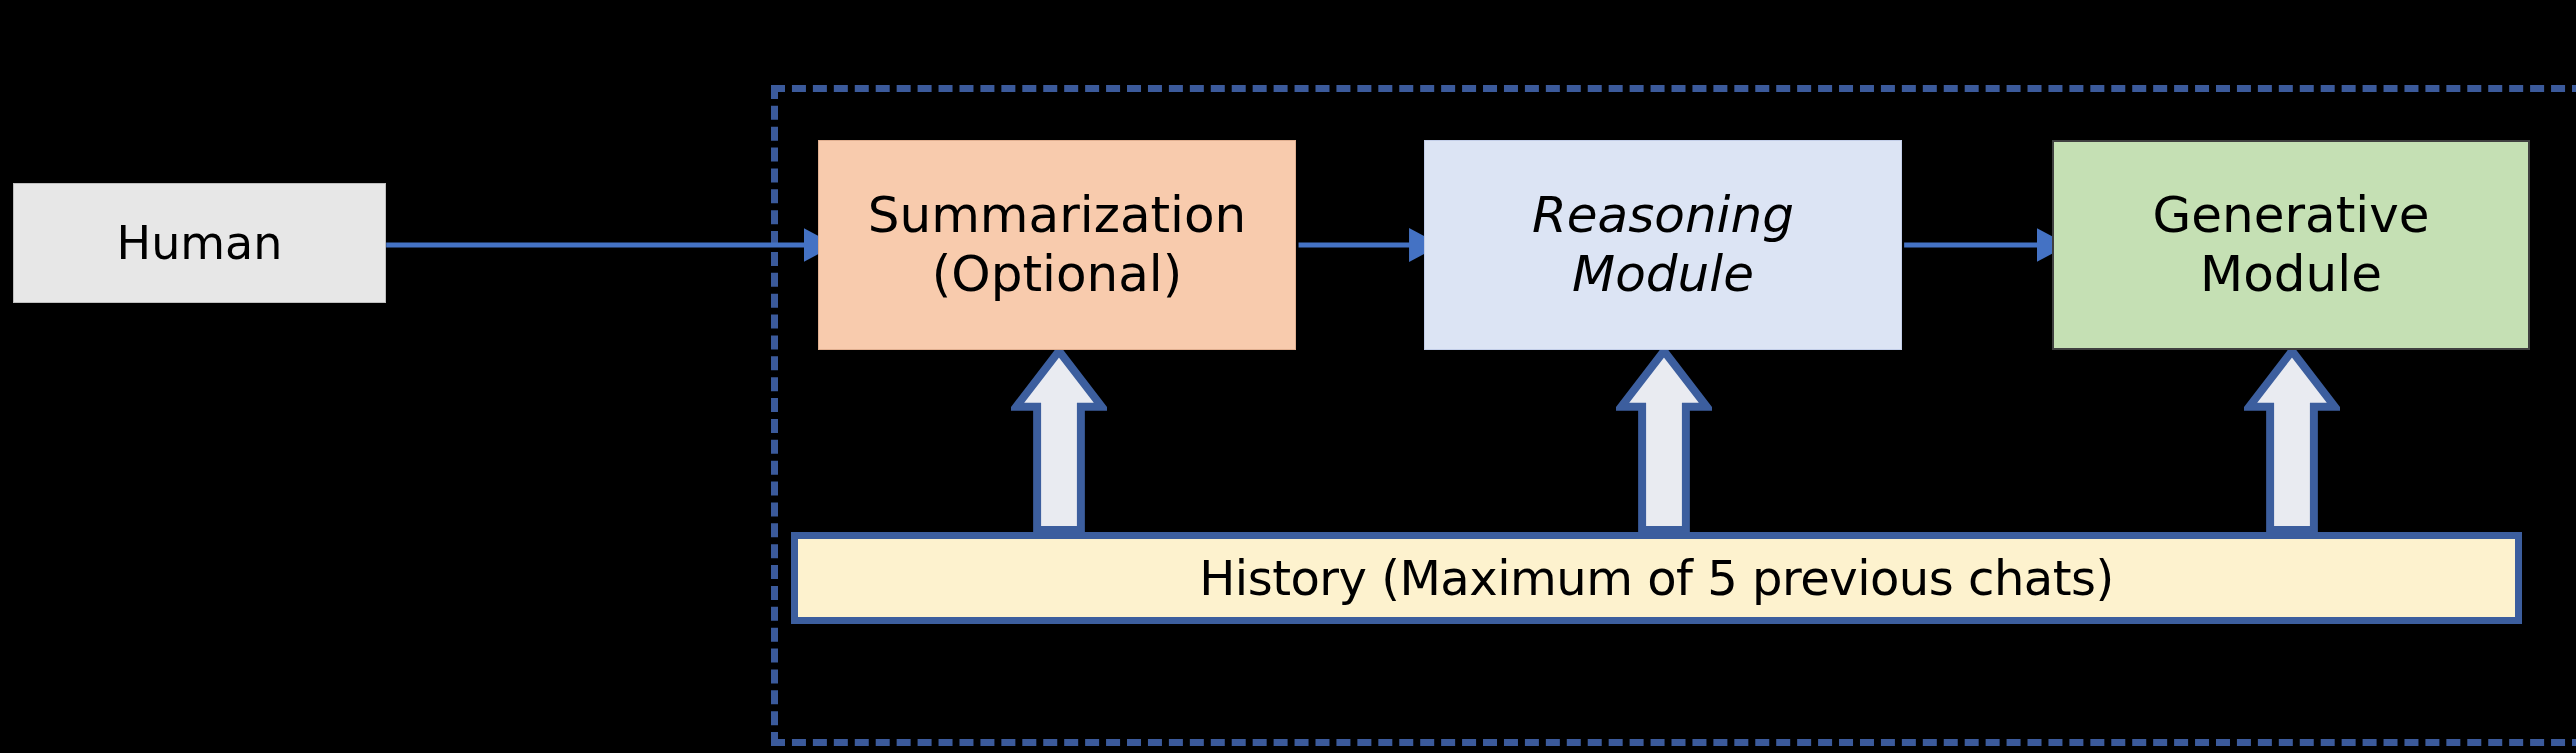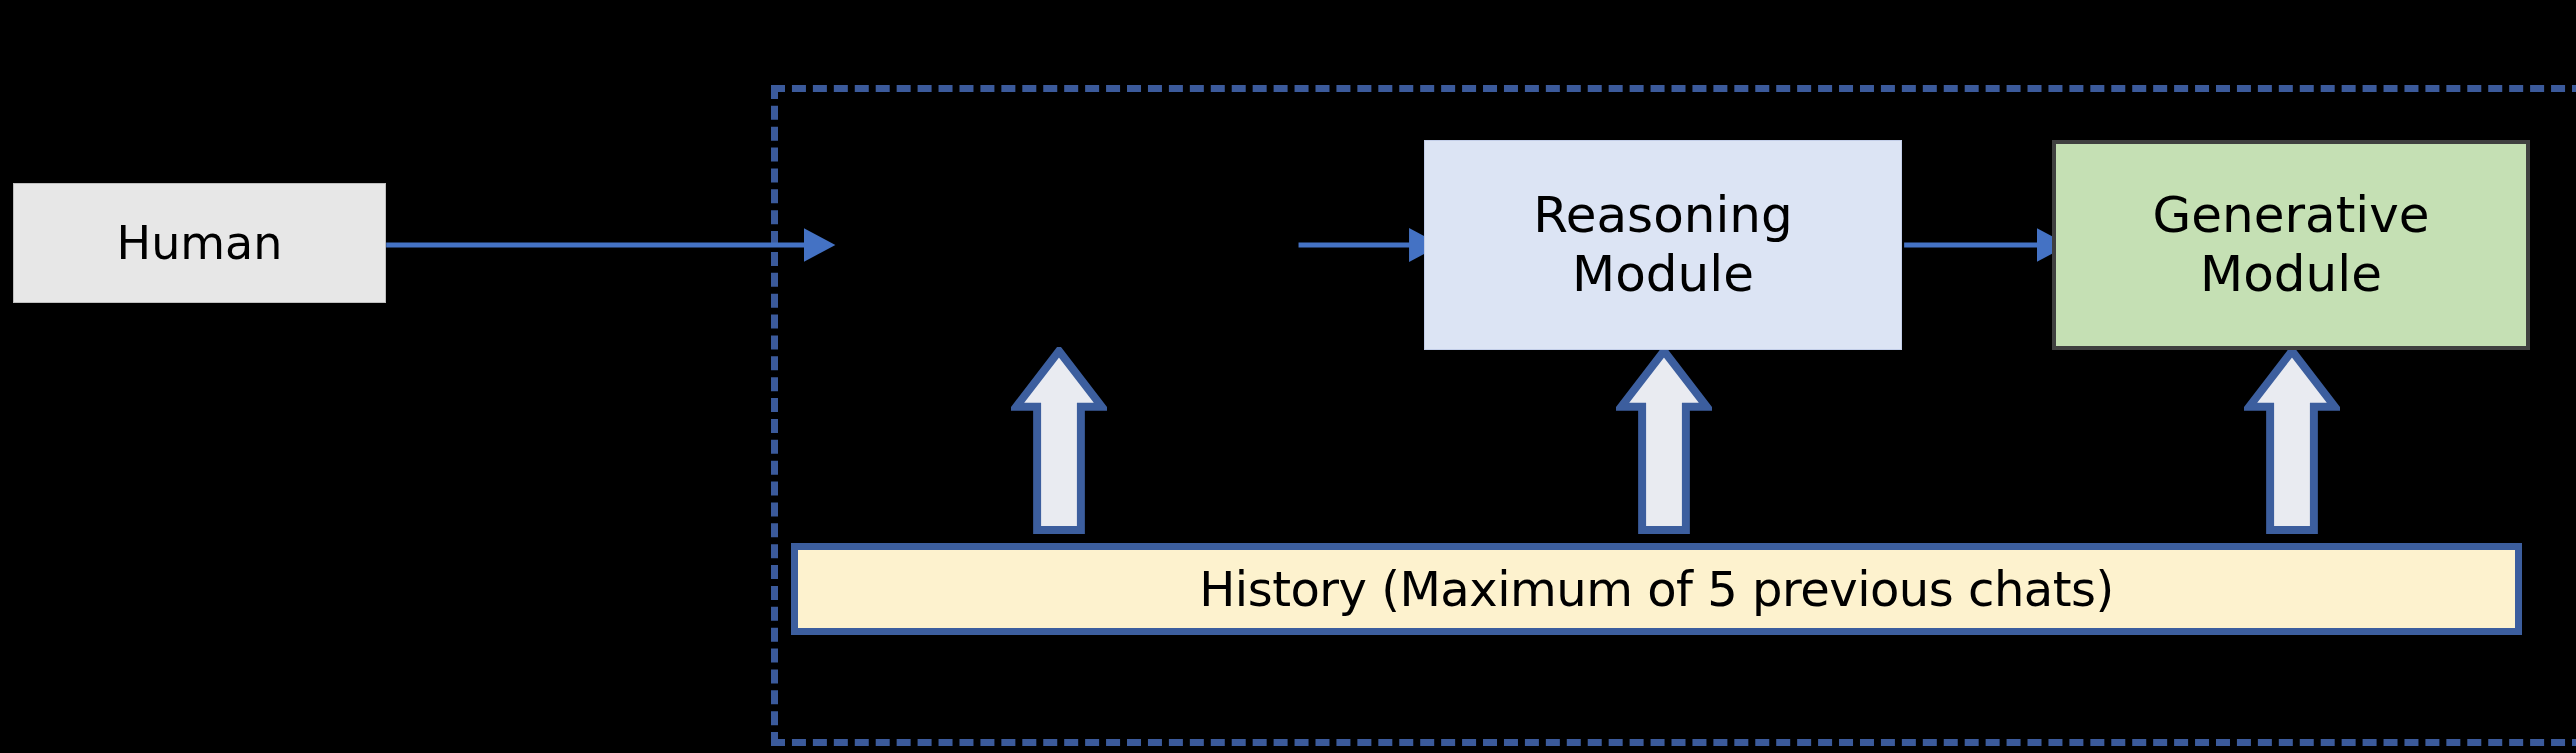--- a/index.html
+++ b/index.html
@@ -70,35 +70,36 @@
     font-size: 50px;
   }
   #reasoning-node {
     left: 1405px;
     top: 140px;
     width: 478px;
     height: 210px;
     background: #DCE4F4;
     border: 1px solid #C3CEE8;
     font-size: 50px;
+    font-style: italic;
   }
   #generative-node {
     left: 2033px;
     top: 140px;
     width: 478px;
     height: 210px;
     background: #C5E0B4;
-    border: 4px solid #404040;
+    border: 2px solid #404040;
     font-size: 50px;
   }
 
   
   #history-node {
     left: 772px;
-    top: 543px;
+    top: 532px;
     width: 1731px;
     height: 92px;
     background: #FDF2CE;
     border: 7px solid #3C5E9E;
     font-size: 48px;
     letter-spacing: -0.5px;
   }
 
   
   #connectors {
@@ -142,20 +143,22 @@
   <svg class="block-arrow" style="left:1597px; top:347px;" width="96" height="187" viewBox="0 0 96 188" xmlns="http://www.w3.org/2000/svg">
     <path d="M48 4 L91 60 L70 60 L70 184 L26 184 L26 60 L5 60 Z" fill="#E9EBF1" stroke="#3C5E9E" stroke-width="8" stroke-linejoin="miter"></path>
   </svg>
 
   <svg class="block-arrow" style="left:2225px; top:347px;" width="96" height="187" viewBox="0 0 96 188" xmlns="http://www.w3.org/2000/svg">
     <path d="M48 4 L91 60 L70 60 L70 184 L26 184 L26 60 L5 60 Z" fill="#E9EBF1" stroke="#3C5E9E" stroke-width="8" stroke-linejoin="miter"></path>
   </svg>
 
   <div class="node" id="human-node">Human</div>
 
+  <div class="node" id="summarization-node">Summarization
+(Optional)</div>
 
   <div class="node" id="reasoning-node">Reasoning
 Module</div>
 
   <div class="node" id="generative-node">Generative
 Module</div>
 
   <div class="node" id="history-node">History (Maximum of 5 previous chats)</div>
 
 </div>

